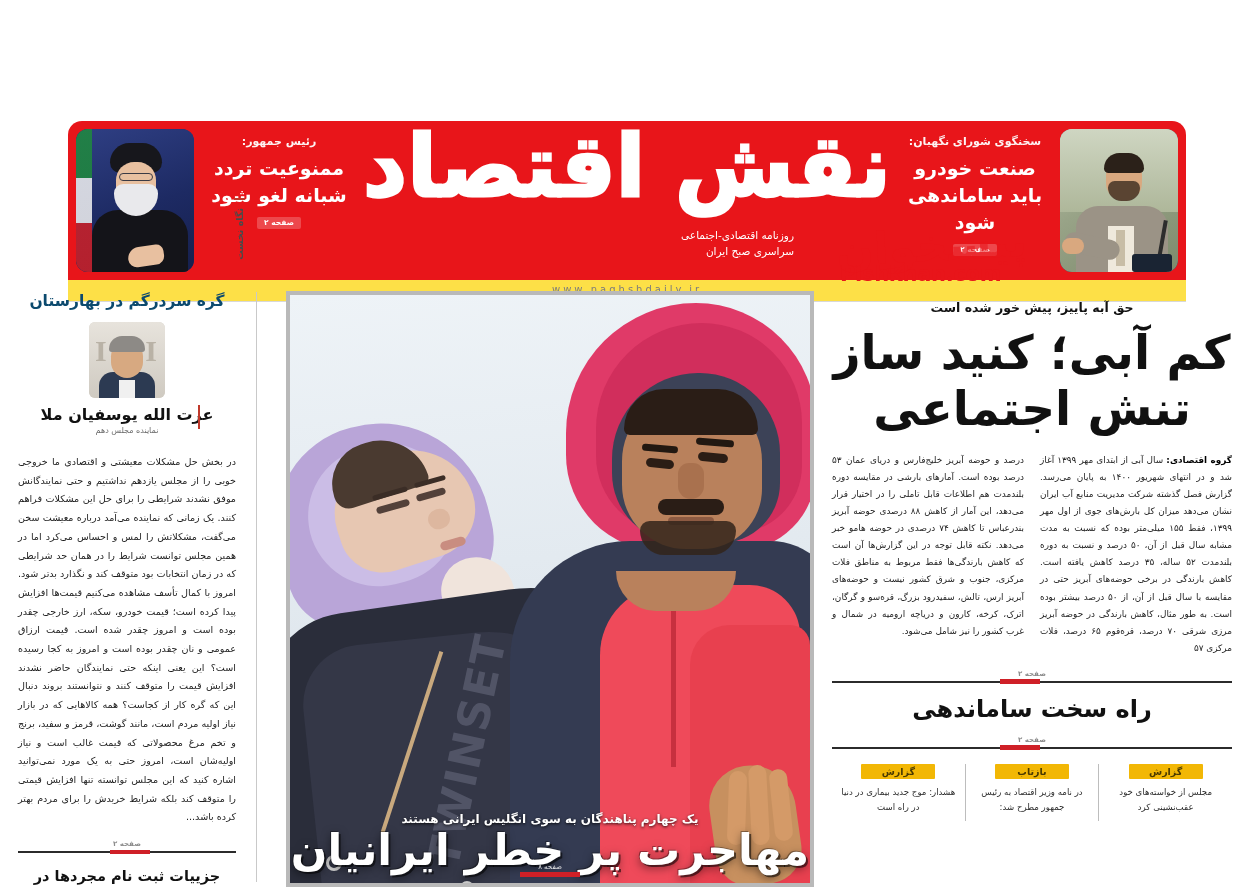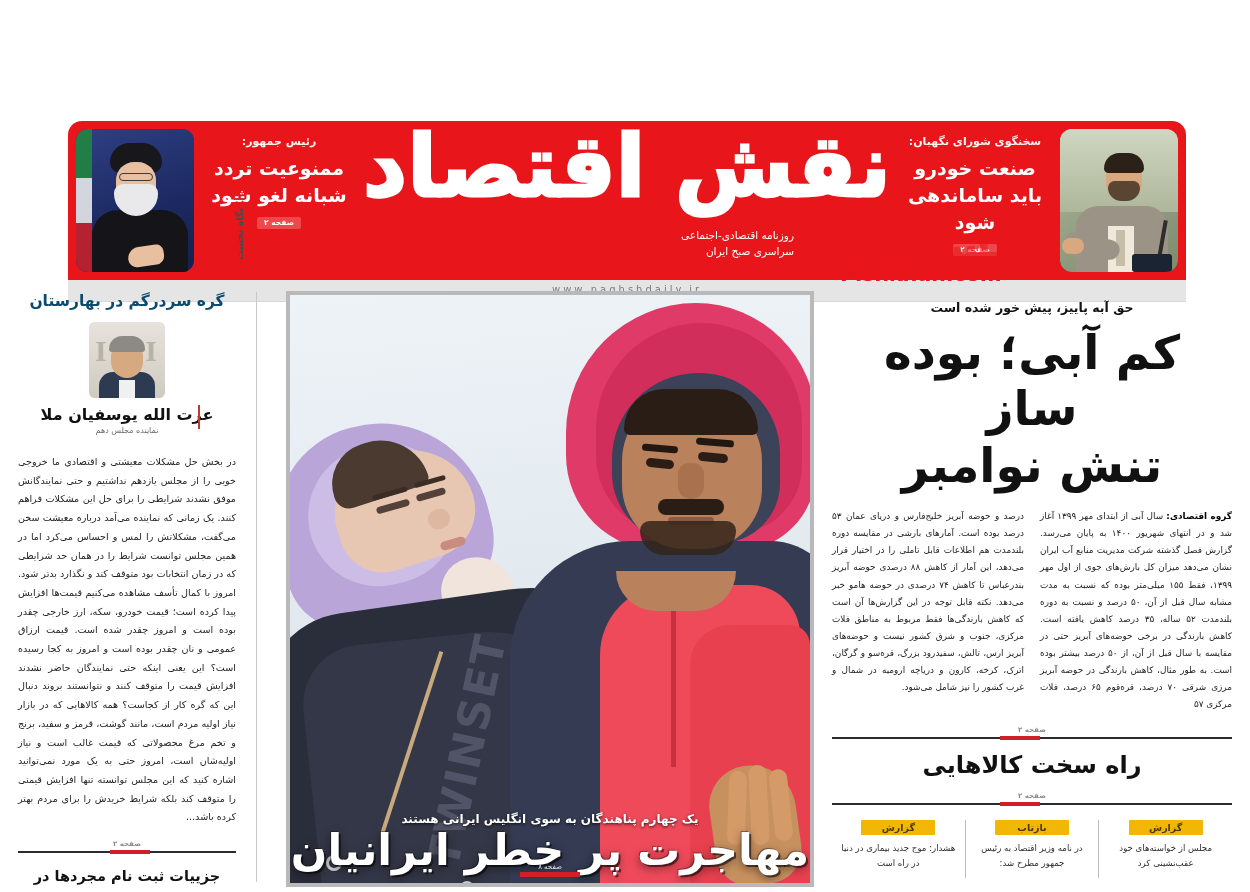--- a/index.html
+++ b/index.html
@@ -76,21 +76,21 @@
     color:#fff; font-size: 10.5px; font-weight: 400; line-height: 1.55; letter-spacing: .6px;
   }
   .issue-line {
     position: absolute; left: 300px; top: 104px; width: 330px;
     color: #fff; font-size: 12.5px; font-weight: 800; line-height: 1.55; text-align: left;
   }
   .issue-line div { white-space: nowrap; }
 
   .url-bar {
     position: absolute; left: 68px; top: 280px; width: 1118px; height: 22px;
-    background: #e5e5e5; border-bottom: 1px solid #d8d8d8;
+    background: #fde047; border-bottom: 1px solid #d8d8d8;
   }
   .url-text {
     position: absolute; left: 0; right: 0; top: 4px; text-align: center;
     font-size: 10px; color: #7c7c7c; letter-spacing: 3px; direction: ltr;
   }
 
   
   .wm {
     position: absolute; left: 836px; top: 224px; z-index: 30;
     pointer-events: none;
@@ -391,36 +391,36 @@
       <div class="pc-pagemark">
         <div class="num">صفحه ۸</div>
         <div class="dash"></div>
       </div>
     </div>
   </div>
 
   <div class="col-right">
     <div class="r-kicker">حق آبه پاییز، پیش خور شده است</div>
     <div class="r-head">
-      <div>کم آبی؛ بوده ساز</div>
-      <div>تنش نوامبر</div>
+      <div>کم آبی؛ کنید ساز</div>
+      <div>تنش اجتماعی</div>
     </div>
 
     <div class="r-body-cols">
       <div class="r-body-col"><span class="lead-in">گروه اقتصادی:</span> <span>سال آبی از ابتدای مهر ۱۳۹۹ آغاز شد و در انتهای شهریور ۱۴۰۰ به پایان می‌رسد. گزارش فصل گذشته شرکت مدیریت منابع آب ایران نشان می‌دهد میزان کل بارش‌های جوی از اول مهر ۱۳۹۹، فقط ۱۵۵ میلی‌متر بوده که نسبت به مدت مشابه سال قبل از آن، ۵۰ درصد و نسبت به دوره بلندمدت ۵۲ ساله، ۳۵ درصد کاهش یافته است. کاهش بارندگی در برخی حوضه‌های آبریز حتی در مقایسه با سال قبل از آن، از ۵۰ درصد بیشتر بوده است. به طور مثال، کاهش بارندگی در حوضه آبریز مرزی شرقی ۷۰ درصد، قره‌قوم ۶۵ درصد، فلات مرکزی ۵۷</span></div>
       <div class="r-body-col">درصد و حوضه آبریز خلیج‌فارس و دریای عمان ۵۳ درصد بوده است. آمارهای بارشی در مقایسه دوره بلندمدت هم اطلاعات قابل تاملی را در اختیار قرار می‌دهد، این آمار از کاهش ۸۸ درصدی حوضه آبریز بندرعباس تا کاهش ۷۴ درصدی در حوضه هامو خبر می‌دهد. نکته قابل توجه در این گزارش‌ها آن است که کاهش بارندگی‌ها فقط مربوط به مناطق فلات مرکزی، جنوب و شرق کشور نیست و حوضه‌های آبریز ارس، تالش، سفیدرود بزرگ، قره‌سو و گرگان، اترک، کرخه، کارون و دریاچه ارومیه در شمال و غرب کشور را نیز شامل می‌شود.</div>
     </div>
 
     <div class="pagemark">
       <div class="num">صفحه ۲</div>
       <div class="line"></div>
       <div class="dash"></div>
     </div>
 
-    <div class="r-sub-head">راه سخت کالاهایی</div>
+    <div class="r-sub-head">راه سخت ساماندهی</div>
 
     <div class="pagemark">
       <div class="num">صفحه ۲</div>
       <div class="line"></div>
       <div class="dash"></div>
     </div>
 
     <div class="boxes">
 
       <div class="box">

